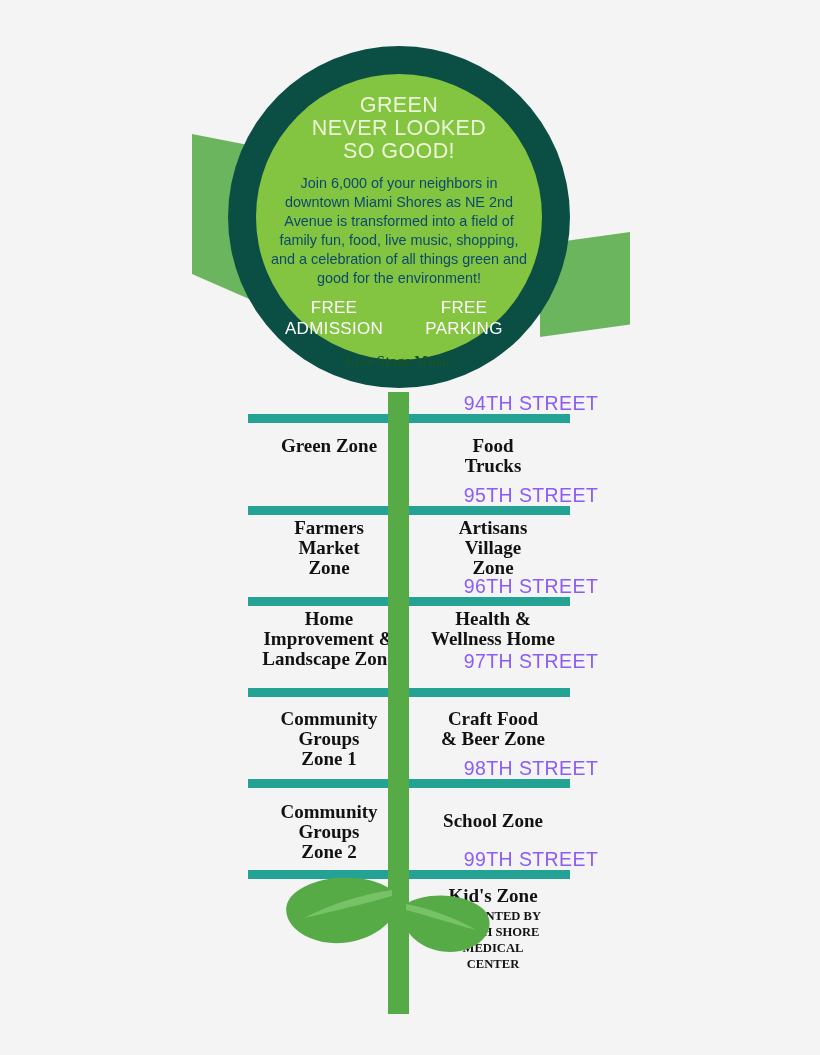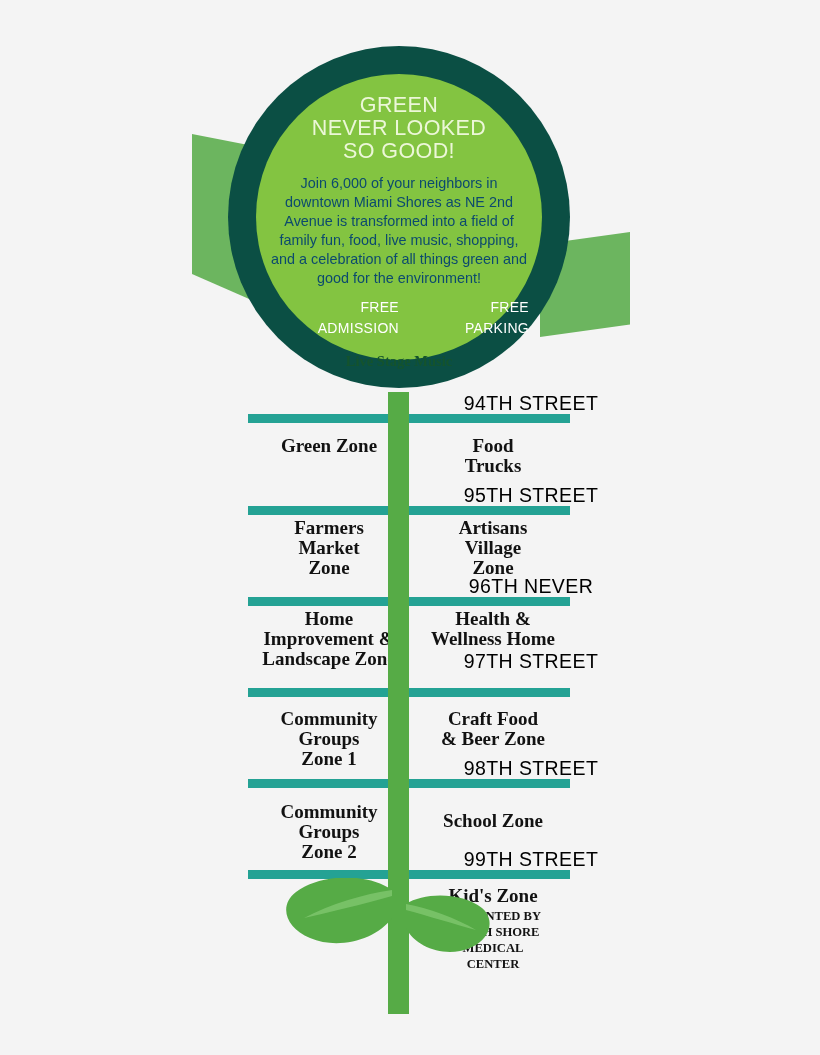--- a/index.html
+++ b/index.html
@@ -99,23 +99,23 @@
   .free-row {
     margin-top: 9px;
     width: 272px;
     display: flex;
     justify-content: space-between;
     padding: 0 6px;
     box-sizing: border-box;
   }
   .free-item {
     color: #ffffff;
-    font-size: 14px;
+    font-size: 17px;
     line-height: 21px;
-    text-align: right;
+    text-align: center;
     letter-spacing: 0.3px;
     width: 130px;
   }
   .live-music {
     margin-top: 14px;
     color: #14532d;
     font-family: "Liberation Serif", serif;
     font-weight: bold;
     font-size: 14.5px;
   }
@@ -131,21 +131,21 @@
   .street-bar {
     position: absolute;
     left: 248px;
     width: 322px;
     height: 9px;
     background: #24a294;
     z-index: 5;
   }
   .street-label {
     position: absolute;
-    color: #000000;
+    color: #8b5cf6;
     font-size: 19.5px;
     letter-spacing: 0.4px;
     text-align: center;
     width: 250px;
     left: 406px;
     z-index: 5;
   }
   .zone-left, .zone-right {
     position: absolute;
     font-family: "Liberation Serif", serif;
@@ -218,21 +218,21 @@
       </div>
       <div class="live-music">Live Stage Music</div>
     </div>
   </div>
 
   <div class="grid" id="map-grid">
       <div class="street-label" style="top: 0px;">94TH STREET</div>
       <div class="street-bar" style="top: 22px;"></div>
       <div class="street-label" style="top: 92px;">95TH STREET</div>
       <div class="street-bar" style="top: 114px;"></div>
-      <div class="street-label" style="top: 183px;">96TH NEVER</div>
+      <div class="street-label" style="top: 183px;">96TH STREET</div>
       <div class="street-bar" style="top: 205px;"></div>
       <div class="street-label" style="top: 258px;">97TH STREET</div>
       <div class="street-bar" style="top: 296px;"></div>
       <div class="street-label" style="top: 365px;">98TH STREET</div>
       <div class="street-bar" style="top: 387px;"></div>
       <div class="street-label" style="top: 456px;">99TH STREET</div>
       <div class="street-bar" style="top: 478px;"></div>
       <div class="zone-left" style="top: 44px;">
         <div>Green Zone</div>
       </div>

